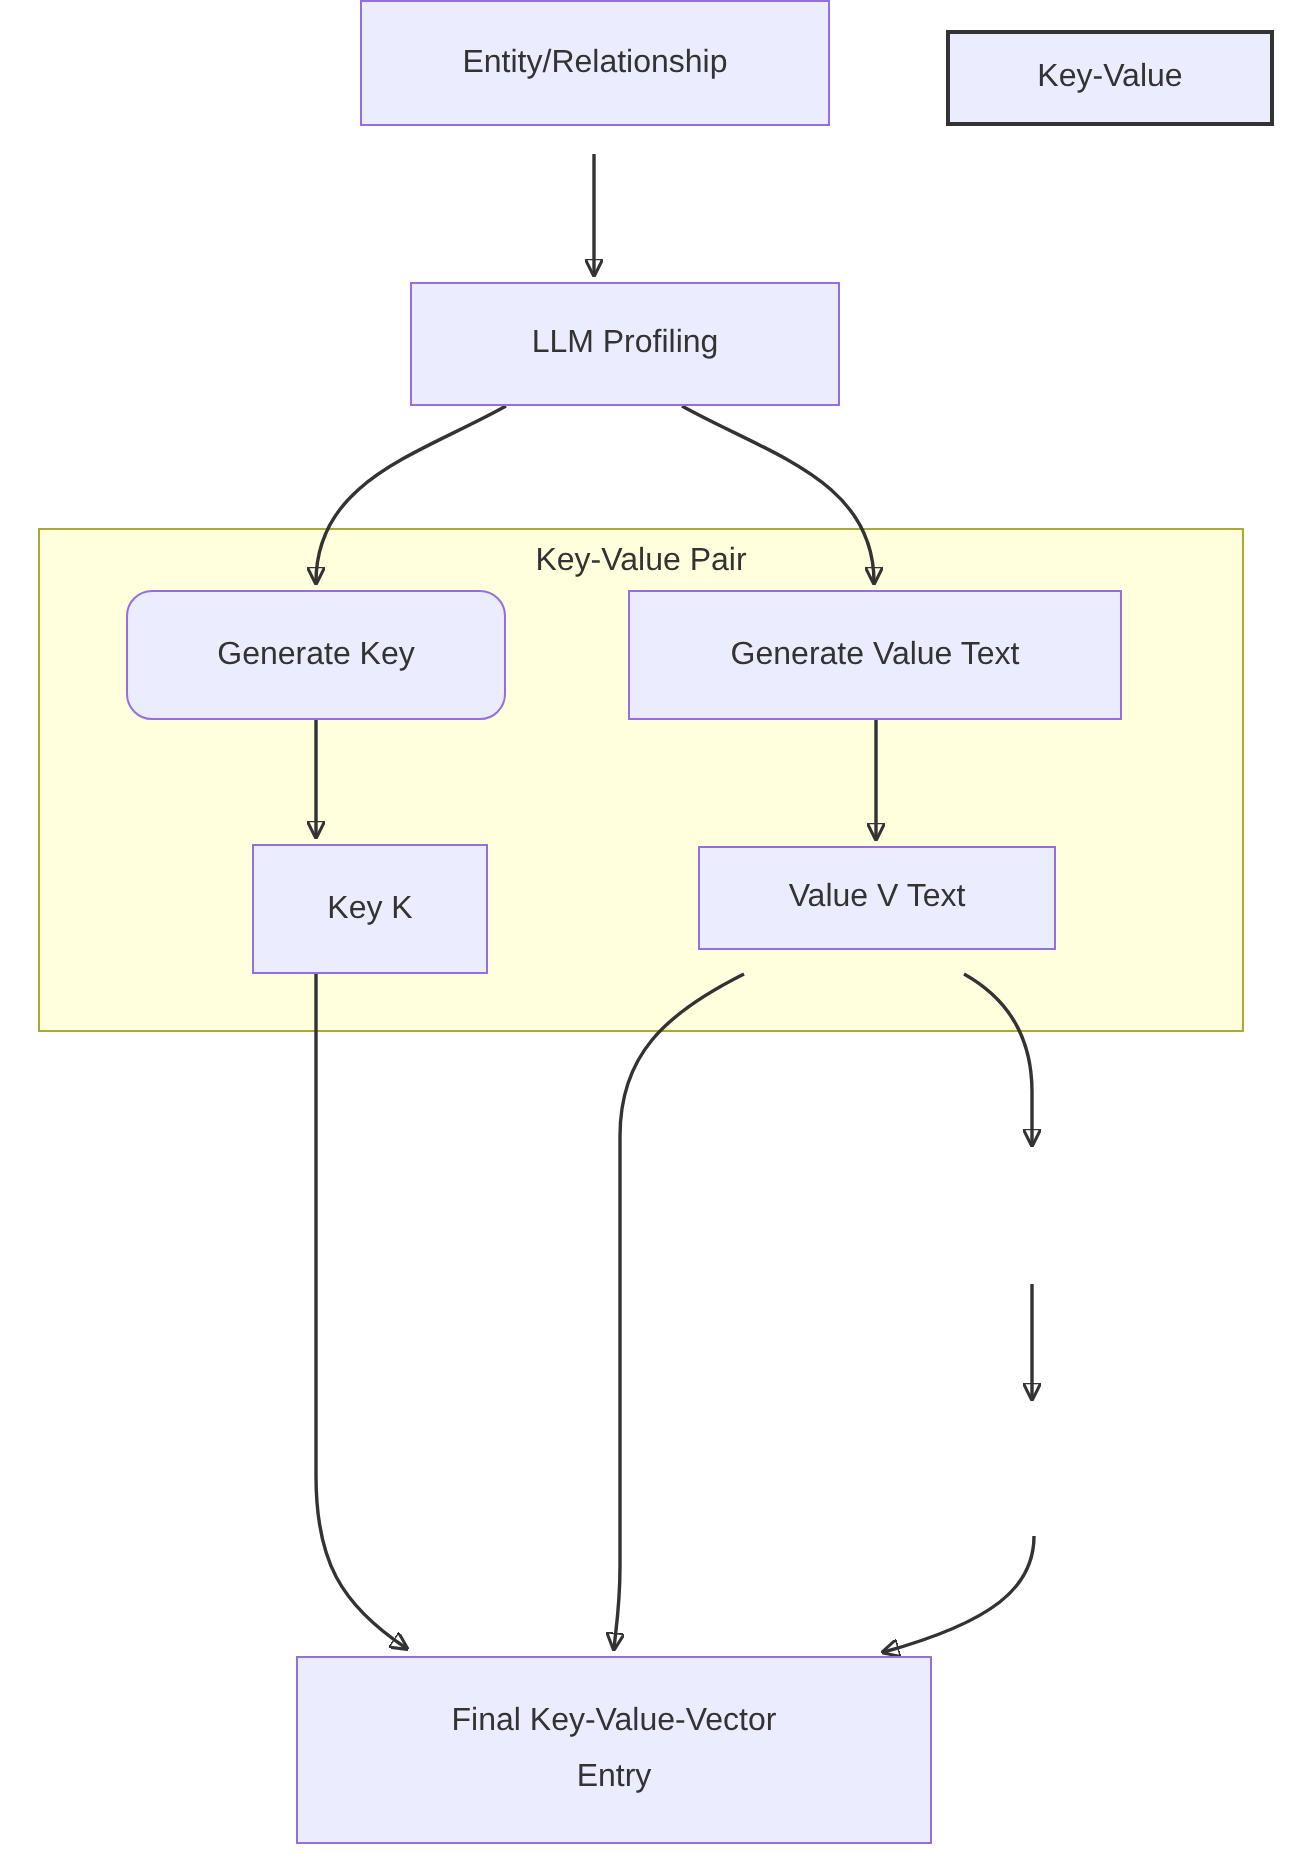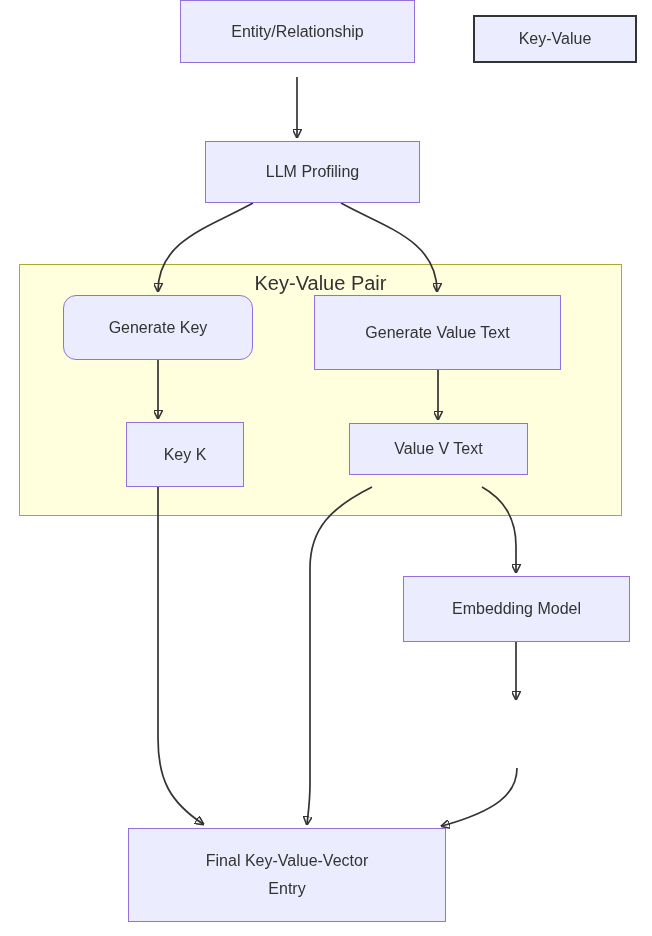--- a/index.html
+++ b/index.html
@@ -20,21 +20,21 @@
     box-sizing: border-box;
     background: var(--cluster-fill, #FFFFDE);
     border: 1px solid var(--cluster-border, #AAAA33);
   }
   .cluster-label {
     position: absolute;
     top: 7px;
     left: 0;
     right: 0;
     text-align: center;
-    font-size: 20px;
+    font-size: 16px;
     color: var(--text, #333333);
   }
   svg.edges {
     position: absolute;
     left: 0;
     top: 0;
   }
   svg.edges path {
     fill: none;
     stroke: var(--edge, #333333);
@@ -86,25 +86,24 @@
   </svg>
 
   <div class="node" style="left:180px; top:0; width:235px; height:63px;">Entity/Relationship</div>
 
   <div class="node node--emphasis" style="left:473px; top:15px; width:164px; height:48px;">Key-Value</div>
 
   <div class="node" style="left:205px; top:141px; width:215px; height:62px;">LLM Profiling</div>
 
   <div class="node" style="left:63px; top:295px; width:190px; height:65px;border-radius:13px;">Generate Key</div>
 
-  <div class="node" style="left:314px; top:295px; width:247px; height:75px;">Generate Value Text</div>
+  <div class="node" style="left:314px; top:295px; width:247px; height:65px;">Generate Value Text</div>
 
   <div class="node" style="left:99px; top:422px; width:118px; height:65px;margin-left:27px;">Key K</div>
 
   <div class="node" style="left:349px; top:423px; width:179px; height:52px;">Value V Text</div>
 
-  <div class="node" style="left:403px; top:576px; width:227px; height:66px;">Embedding Model</div>
 
 
-  <div class="node" style="left:128px; top:828px; width:318px; height:94px;text-align:center;">Final Key-Value-Vector
+  <div class="node" style="left:148px; top:828px; width:318px; height:94px;text-align:center;">Final Key-Value-Vector
 Entry</div>
 
 </div>
 
 </body></html>

